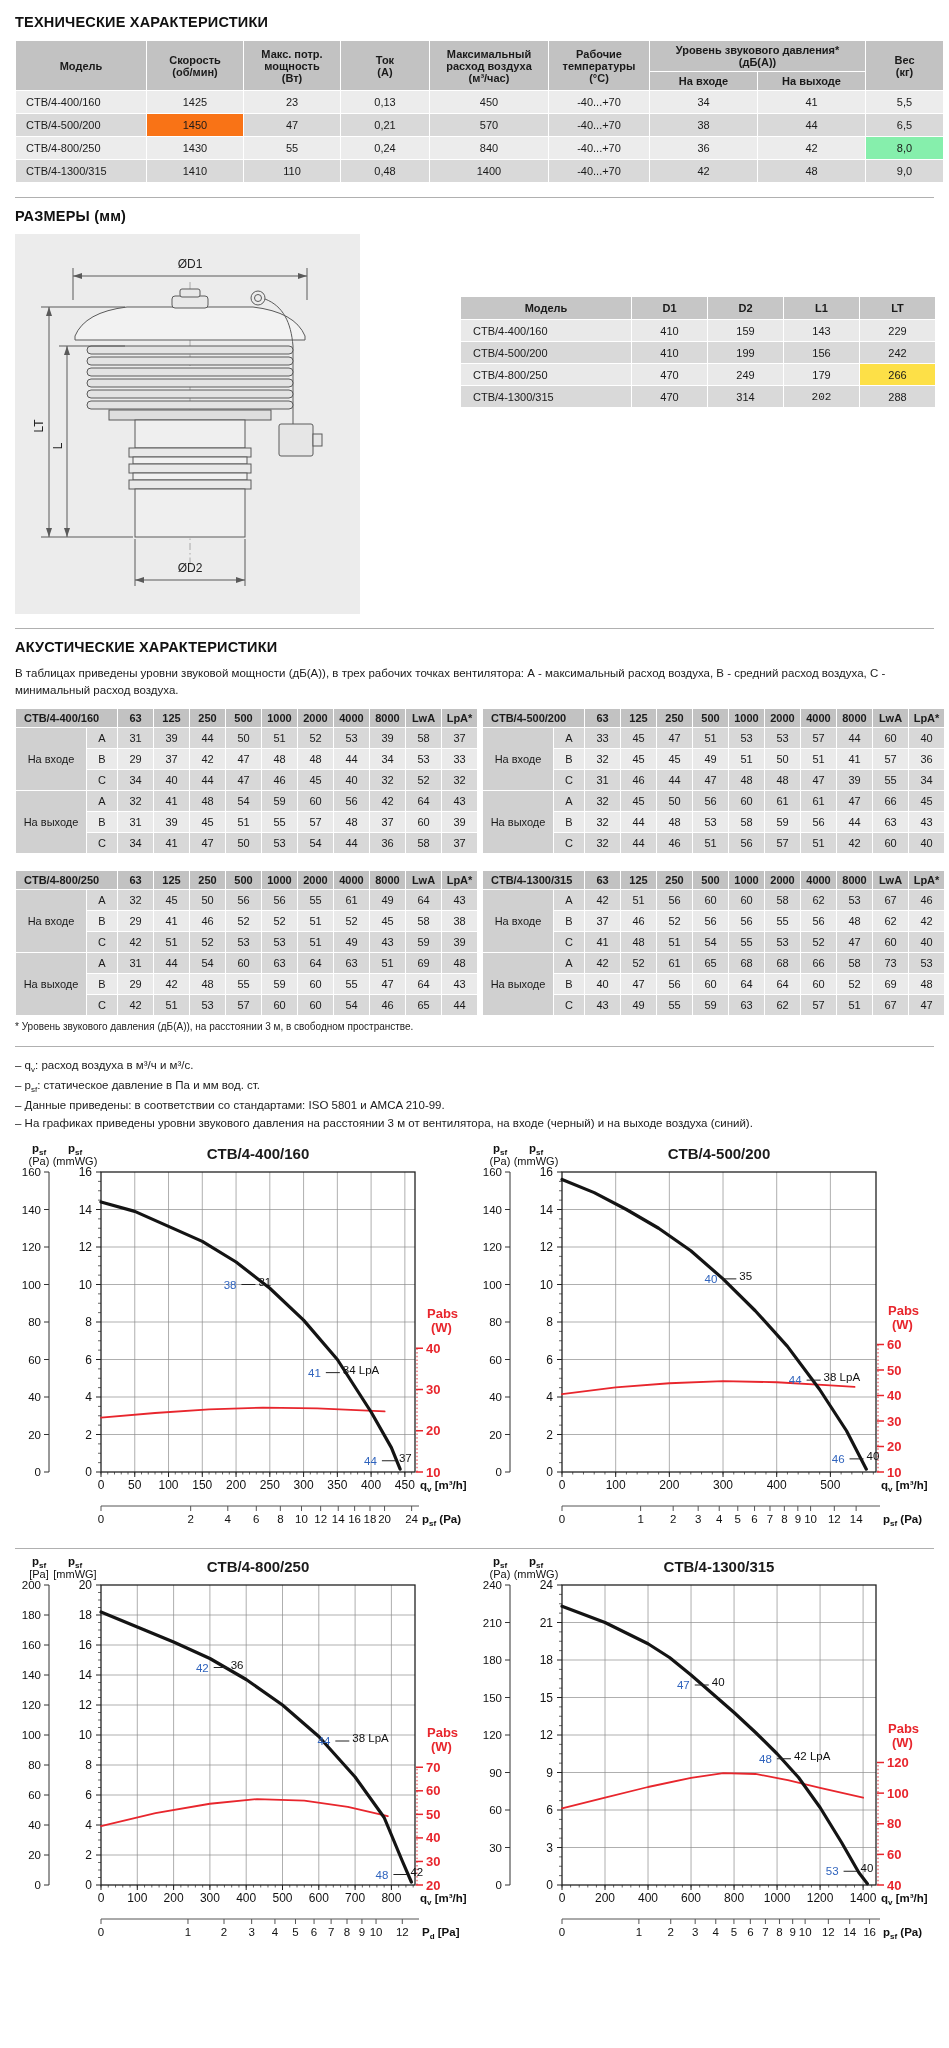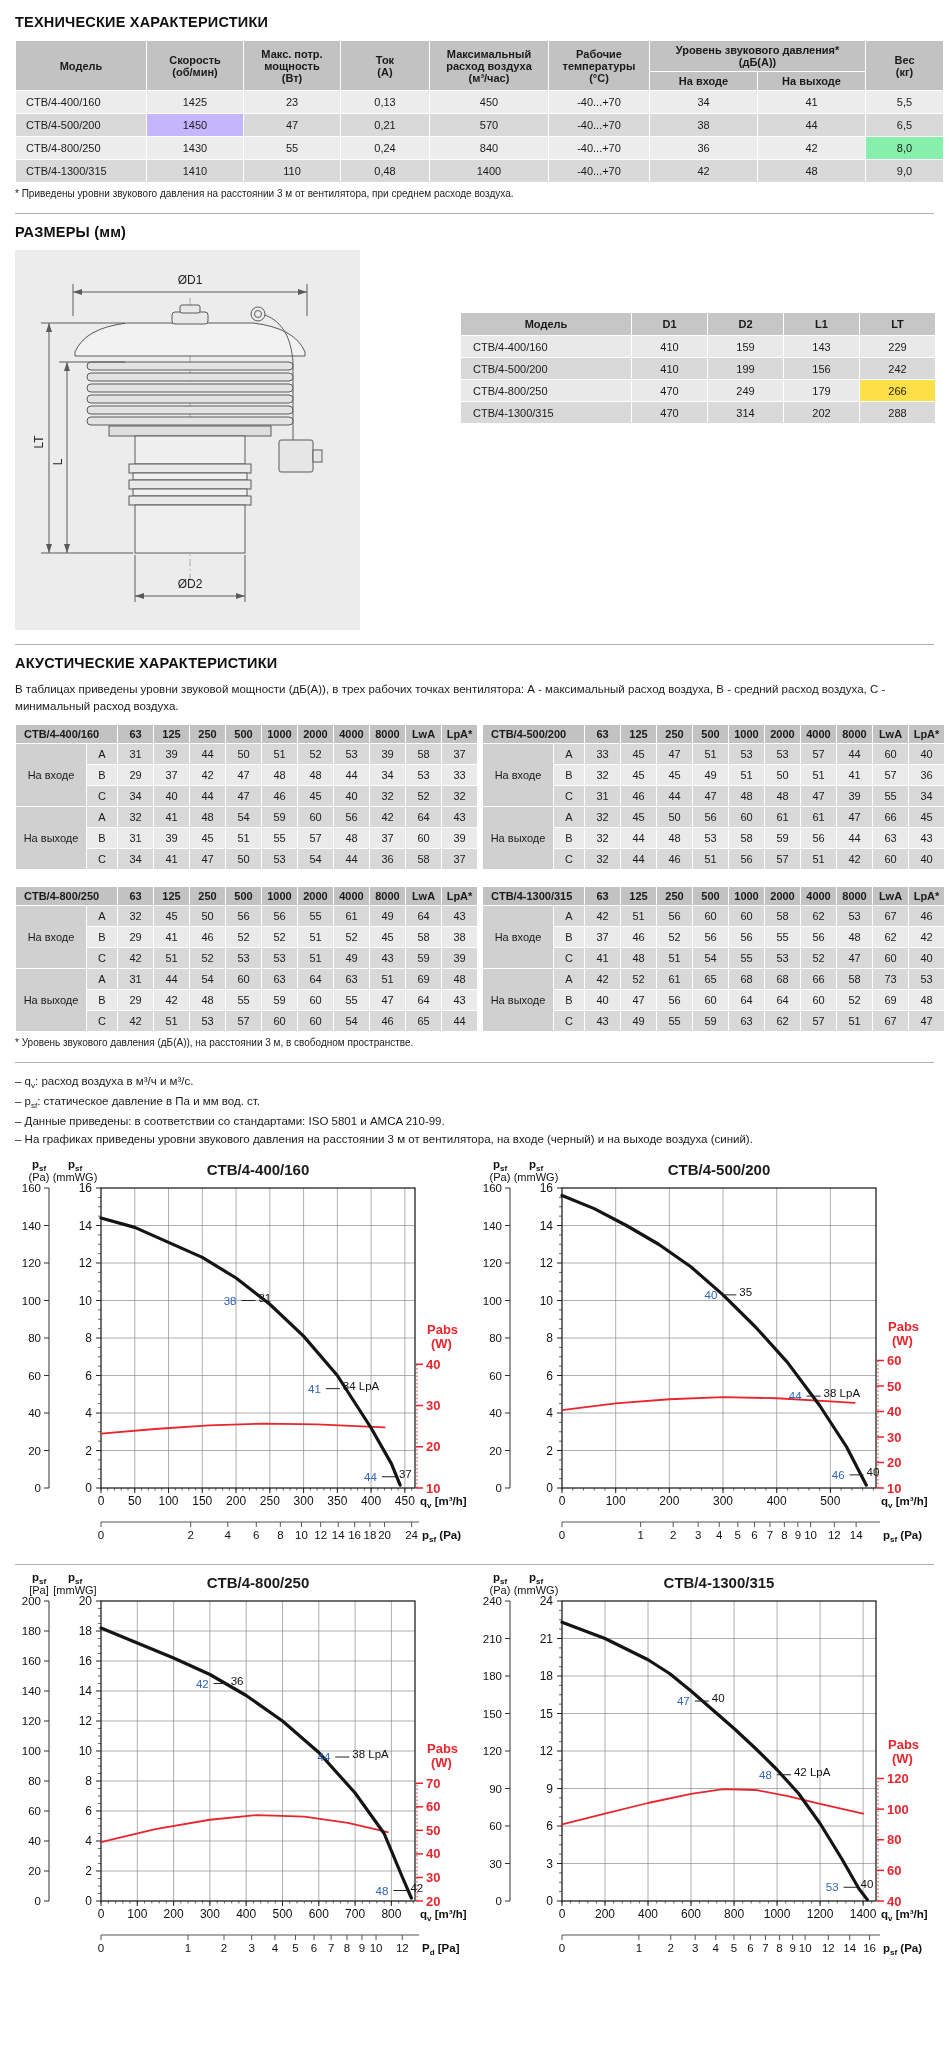--- a/index.html
+++ b/index.html
@@ -105,21 +105,21 @@
               <td style="background: rgb(236, 236, 236);">23</td>
               <td style="background: rgb(236, 236, 236);">0,13</td>
               <td style="background: rgb(236, 236, 236);">450</td>
               <td style="background: rgb(236, 236, 236);">-40...+70</td>
               <td style="background: rgb(236, 236, 236);">34</td>
               <td style="background: rgb(236, 236, 236);">41</td>
               <td style="background: rgb(236, 236, 236);">5,5</td>
             </tr>
             <tr>
               <td class="model" style="background: rgb(217, 217, 217);">CTB/4-500/200</td>
-              <td style="background: #c4b5fd; margin-top: 48px;">1450</td>
+              <td style="background: #f97316; margin-top: 48px;">1450</td>
               <td style="background: rgb(217, 217, 217);">47</td>
               <td style="background: rgb(217, 217, 217);">0,21</td>
               <td style="background: rgb(217, 217, 217);">570</td>
               <td style="background: rgb(217, 217, 217);">-40...+70</td>
               <td style="background: rgb(217, 217, 217);">38</td>
               <td style="background: rgb(217, 217, 217);">44</td>
               <td style="background: rgb(217, 217, 217);">6,5</td>
             </tr>
             <tr>
               <td class="model" style="background: rgb(236, 236, 236);">CTB/4-800/250</td>
@@ -139,21 +139,20 @@
               <td style="background: rgb(217, 217, 217);">0,48</td>
               <td style="background: rgb(217, 217, 217);">1400</td>
               <td style="background: rgb(217, 217, 217);">-40...+70</td>
               <td style="background: rgb(217, 217, 217);">42</td>
               <td style="background: rgb(217, 217, 217);">48</td>
               <td style="background: rgb(217, 217, 217);">9,0</td>
             </tr>
           </tbody>
         </table>
       </div>
-    <div class="fnote">* Приведены уровни звукового давления на расстоянии 3 м от вентилятора, при среднем расходе воздуха.</div>
   </div>
 
   <div class="rule"></div>
 
   <div>
     <h2 class="sec-title">РАЗМЕРЫ (мм)</h2>
     <div class="dims-flex">
       <div class="draw-box">
         <svg width="345" height="380" viewBox="0 0 345 380">
           <g stroke="#5a5a5a" stroke-width="1" fill="none">
@@ -261,21 +260,21 @@
                   <td class="model" style="background: rgb(233, 233, 233);">CTB/4-800/250</td>
                   <td style="background: rgb(233, 233, 233);">470</td>
                   <td style="background: rgb(233, 233, 233);">249</td>
                   <td style="background: rgb(233, 233, 233);">179</td>
                   <td style="background: #fde047;">266</td>
                 </tr>
                 <tr>
                   <td class="model" style="background: rgb(217, 217, 217);">CTB/4-1300/315</td>
                   <td style="background: rgb(217, 217, 217);">470</td>
                   <td style="background: rgb(217, 217, 217);">314</td>
-                  <td style="background: rgb(217, 217, 217);">202</td>
+                  <td style="background: rgb(217, 217, 217); font-family: Liberation Mono, monospace;">202</td>
                   <td style="background: rgb(217, 217, 217);">288</td>
                 </tr>
               </tbody>
             </table>
           </div>
       </div>
     </div>
   </div>
 
   <div class="rule"></div>

